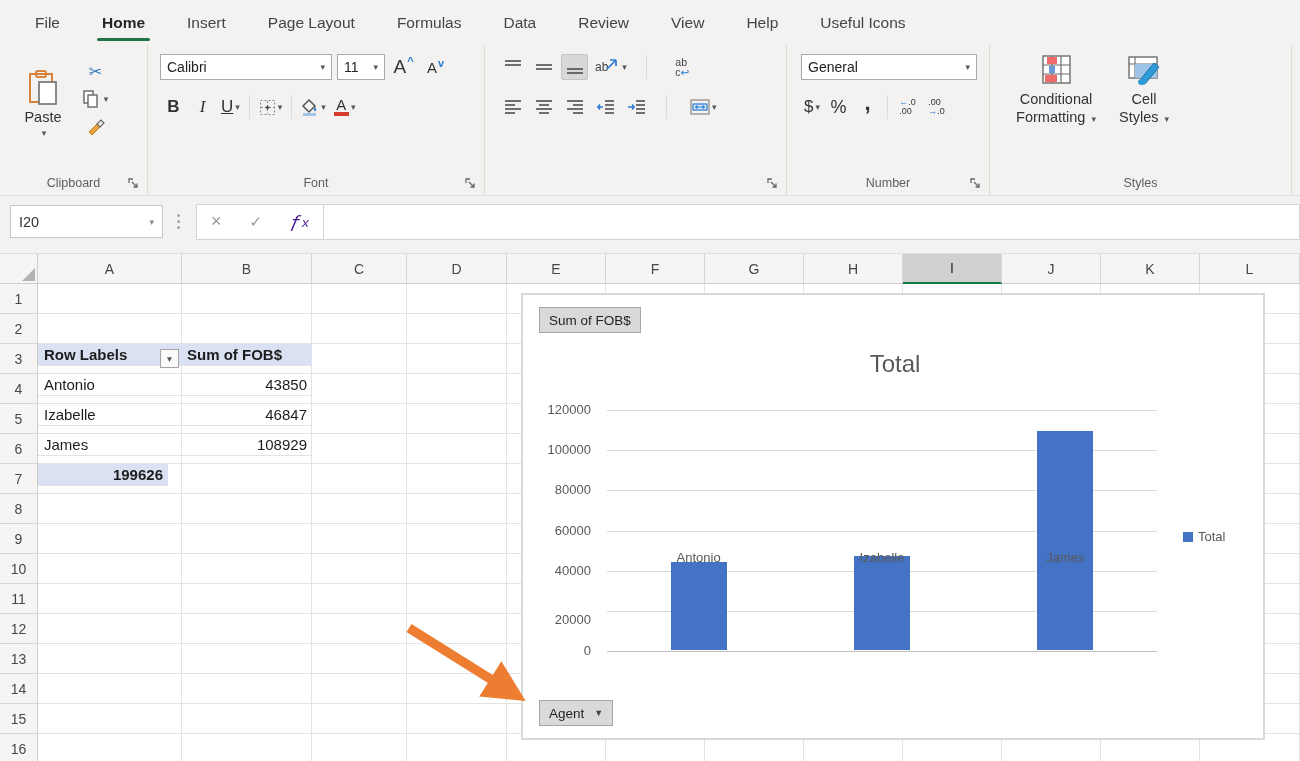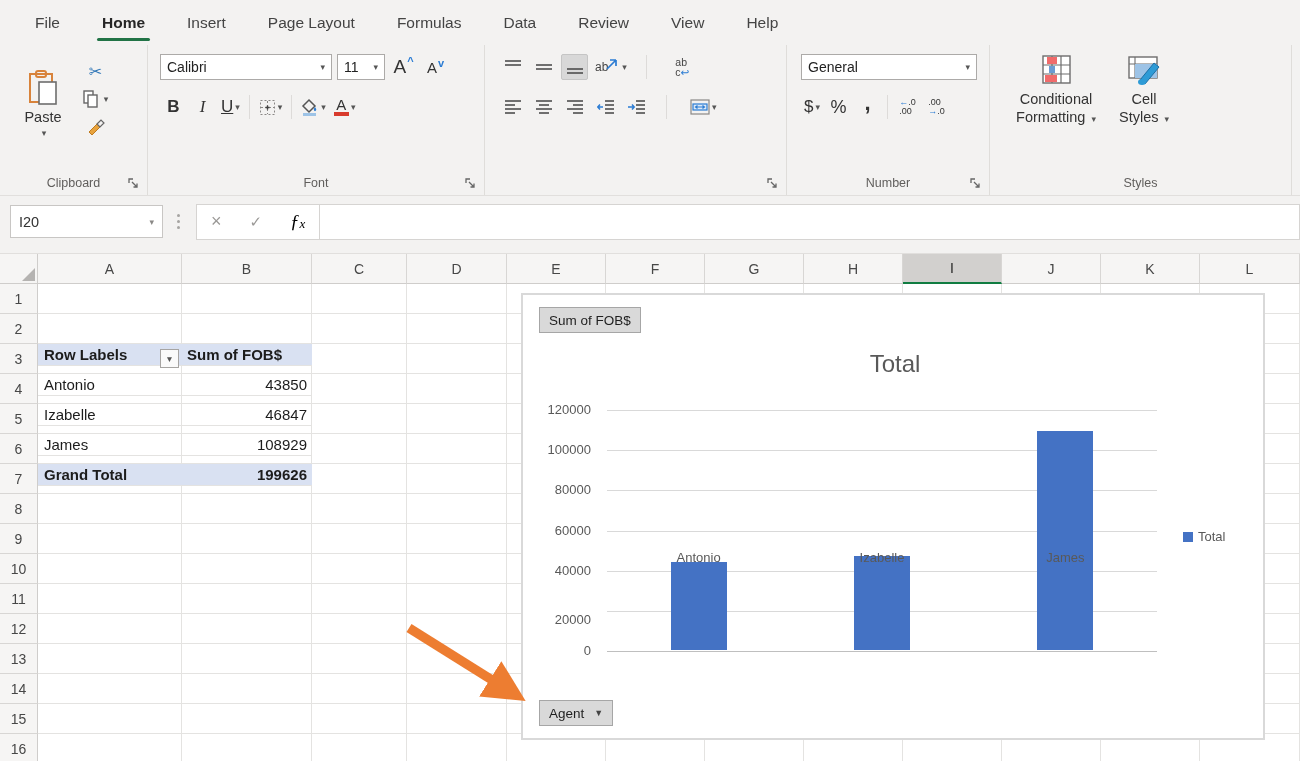--- a/index.html
+++ b/index.html
@@ -37,21 +37,21 @@
   
   .fbar { height:58px; background:#f3f2f1; border-bottom:1px solid #e1dfdd;
     display:flex; align-items:center; padding:0 0 6px 10px; }
   .namebox { width:153px; height:33px; background:#fff; border:1px solid #c8c6c4;
     display:flex; align-items:center; padding:0 8px; font-size:14.5px; color:#333; }
   .dotsep { display:flex; flex-direction:column; gap:3px; margin:0 16px 0 14px; }
   .dotsep i { width:3px; height:3px; border-radius:50%; background:#a6a4a2; }
   .fxbox { height:36px; background:#fff; border:1px solid #d6d4d2; display:flex;
     align-items:center; padding:0 14px; gap:28px; }
   .fxbox .g { color:#9a9896; font-size:18px; }
-  .fx { font-family:Liberation Serif, serif; font-style:italic; font-size:19px; color:#000000;text-align:center; }
+  .fx { font-family:Liberation Mono, monospace; font-style:italic; font-size:19px; color:#4c1d95;text-align:center; }
   .finput { flex:1; height:36px; background:#fff; border:1px solid #d6d4d2; border-left:none;
     font-size:14px; padding:0 8px; color:#222; }
 
   
   .sheet { position:relative; width:1300px; height:507px; background:#fff; }
   .colheads { display:flex; height:30px; }
   .corner { width:38px; height:30px; background:#f6f5f4; border-right:1px solid #cfcdcB;
     border-bottom:1px solid #cfcdcb; position:relative; }
   .corner i { position:absolute; right:2px; bottom:2px; width:0; height:0;
     border-bottom:13px solid #b5b3b1; border-left:13px solid transparent; }
@@ -105,20 +105,21 @@
 <div class="tabbar">
   <div class="tab">File</div>
   <div class="tab active">Home</div>
   <div class="tab">Insert</div>
   <div class="tab">Page Layout</div>
   <div class="tab">Formulas</div>
   <div class="tab">Data</div>
   <div class="tab">Review</div>
   <div class="tab">View</div>
   <div class="tab">Help</div>
+  <div class="tab">Useful Icons</div>
 </div>
 
 <div class="ribbon">
 
   <div class="rgroup" style="width:148px;">
     <div class="rrow" style="padding-left:14px; gap:10px; align-items:flex-start;">
       <div class="btn" style="flex-direction:column; width:58px; height:100px; gap:3px;">
         <span>
           <svg width="32" height="36" viewBox="0 0 32 36">
             <rect x="3" y="4" width="22" height="28" fill="none" stroke="#d8833b" stroke-width="2"></rect>
@@ -684,23 +685,20 @@
     </div>
     <div class="prow">
       <div class="pcell pA">
           <span>James</span>
         </div>
       <div class="pcell pB">
           <span>108929</span>
         </div>
     </div>
     <div class="prow">
-      <div class="pcell pA ptotal">
-          <span>Grand Total</span>
-        </div>
       <div class="pcell pB ptotal">
           <span>199626</span>
         </div>
     </div>
   </div>
 
   <div class="chart">
     <div class="fieldbtn" style="left:16px; top:12px;">
       <span>Sum of FOB$</span>
     </div>

